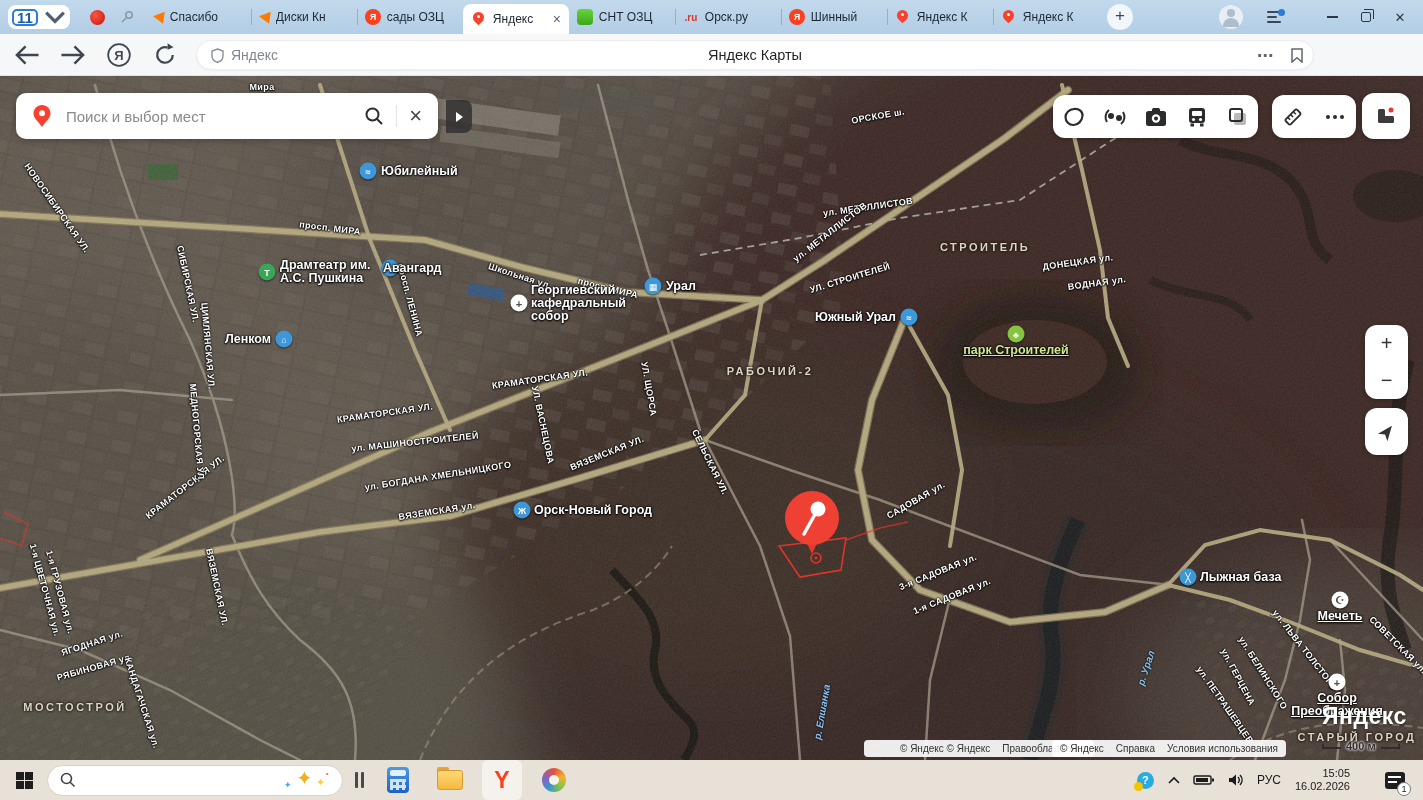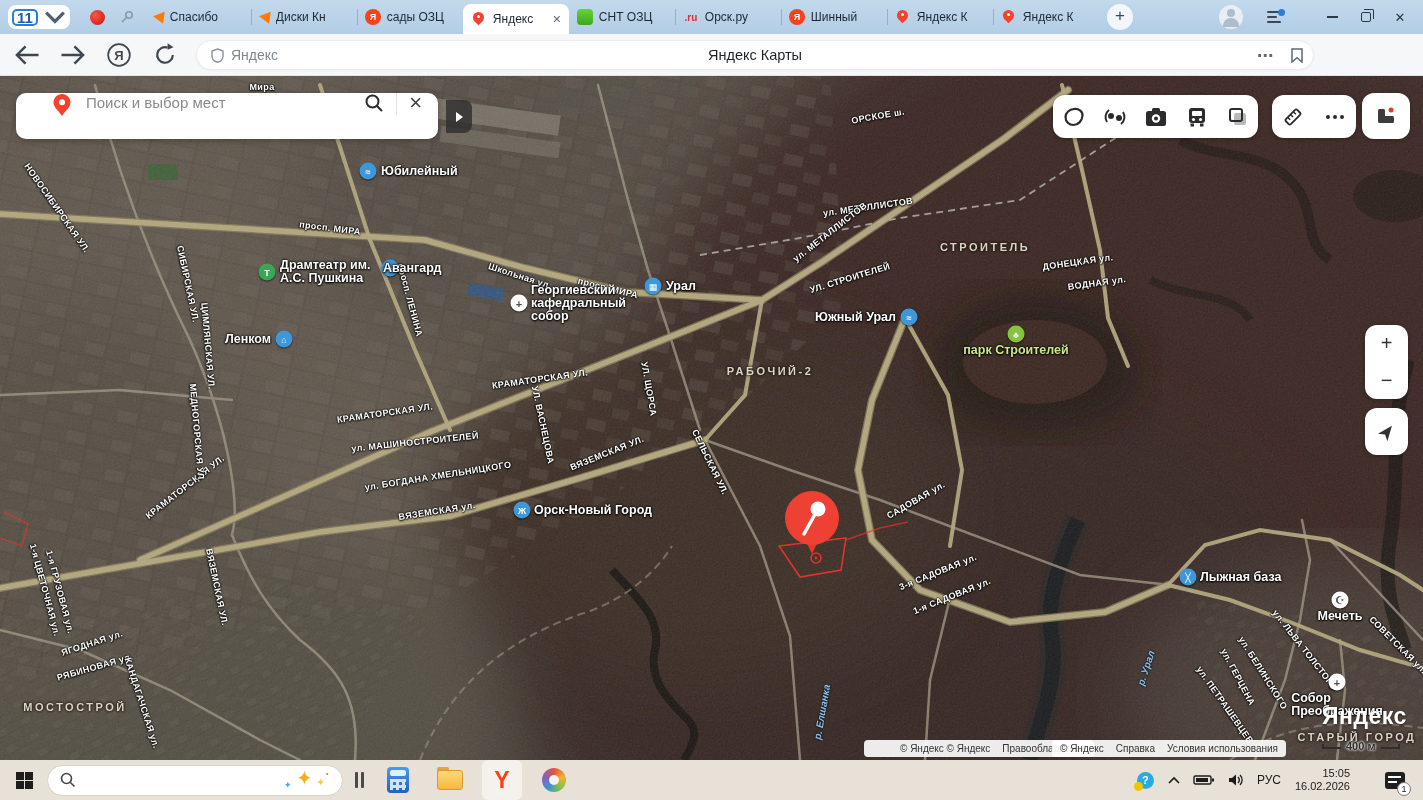--- a/index.html
+++ b/index.html
@@ -75,25 +75,25 @@
     font-size:9px;font-weight:bold;color:#fff;box-shadow:0 1px 2px rgba(0,0,0,.6);transform:translate(-50%,-50%);}
   .ic-pool,.ic-cinema,.ic-station,.ic-ski,.ic-arena,.ic-mall{background:#3d97d8;}
   .ic-theater{background:#3ba558;}
   .ic-park{background:#85c440;}
   .ic-church,.ic-mosque{background:#fff;color:#4d4d4d;font-size:11px;}
   .poi-lb{position:absolute;font-size:12.5px;font-weight:bold;color:#fff;line-height:13px;
     text-shadow:0 0 2px #000,0 0 3px #000,0 1px 2px #000;white-space:nowrap;}
   .poi-lb.green{color:#cde88f;}
   .poi-lb.al{transform:translateY(-50%);}
   .poi-lb.ar{transform:translate(-100%,-50%);text-align:right;}
-  .poi-lb.ac{transform:translateX(-50%);text-align:left;}
+  .poi-lb.ac{transform:translateX(-50%);text-align:center;text-decoration:underline;}
 
   
   .msearch{position:absolute;left:16px;top:17px;width:422px;height:46px;background:#fff;border-radius:10px;
-    box-shadow:0 2px 6px rgba(0,0,0,.25);display:flex;align-items:flex-start;padding-left:20px;}
+    box-shadow:0 2px 6px rgba(0,0,0,.25);display:flex;align-items:center;}
   .msearch input{border:none;outline:none;flex:1;font-size:15px;color:#222;font-family:inherit;background:transparent;}
   .msearch input::placeholder{color:#8a8a8a;}
   .msearch .mpin{margin:0 12px 0 16px;}
   .msearch .sdiv{width:1px;height:22px;background:#e4e4e4;margin:0 12px;}
   .msearch .mx{font-size:22px;color:#444;margin-right:16px;line-height:20px;}
   .expandbtn{position:absolute;left:446px;top:24px;width:26px;height:33px;background:#2e2e2ecc;border-radius:0 8px 8px 0;
     display:flex;align-items:center;justify-content:center;}
   .expandbtn i{width:0;height:0;border-top:5px solid transparent;border-bottom:5px solid transparent;border-left:7px solid #fff;}
 
   

